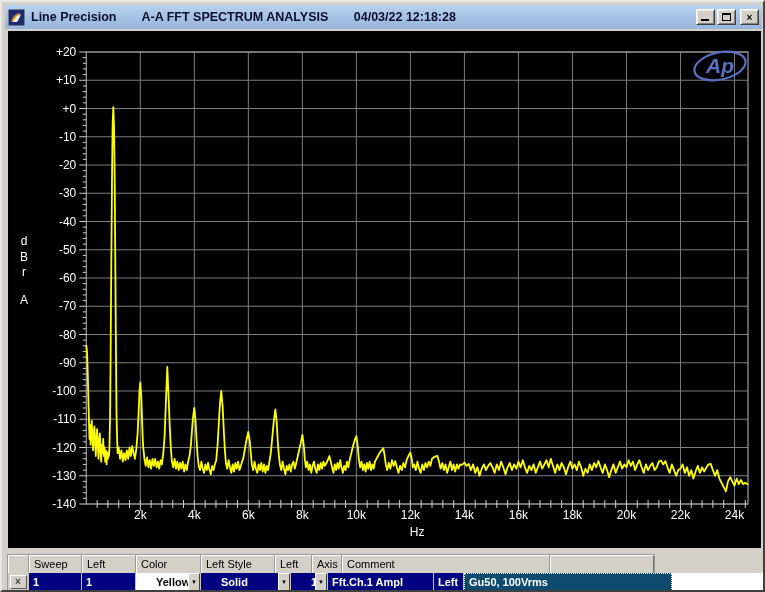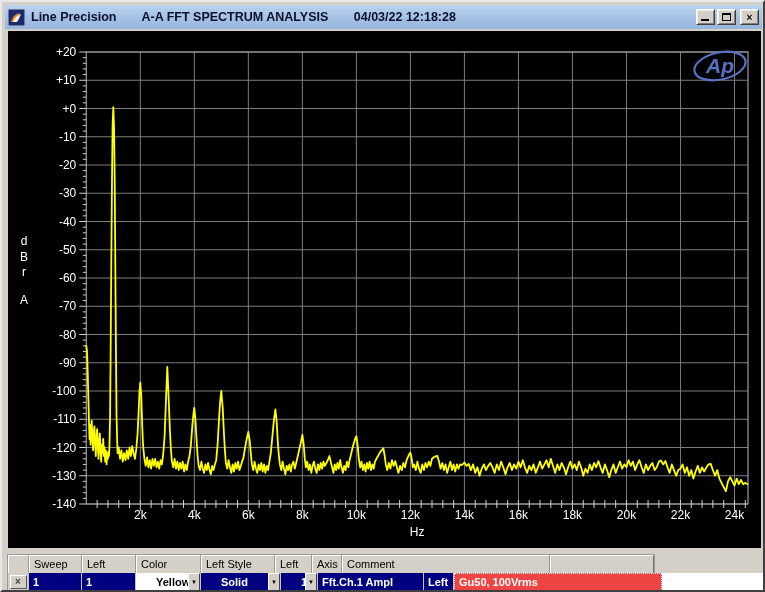--- a/index.html
+++ b/index.html
@@ -56,21 +56,21 @@
     font-size:10px; font-weight:bold; color:#444; line-height:11px; text-align:center;
   }
   .combo{ display:flex; width:100%; height:100%; align-items:stretch; }
   .combo .field{ flex:1 1 auto; display:flex; align-items:center; padding-left:20px; overflow:hidden; }
   .combo.white .field{ background:#fff; color:#000; }
   .combo .drop{
     flex:0 0 12px; background:#d4d0c8; border:1px solid; border-color:#fff #404040 #404040 #fff;
     display:flex; align-items:center; justify-content:center; font-size:6px; color:#000;
   }
   .td.comment-cell{
-    background:#ef4444; border:1px dotted #ffffff; padding-left:4px;
+    background:#0c4a6e; border:1px dotted #ffffff; padding-left:4px;
   }
   .td.empty{ background:#ffffff; border-right:1px solid #9a9a9a; }
   svg text{ font-family:"Liberation Sans", sans-serif; }
 </style>
 </head>
 <body>
 
 <div class="window">
 
   <div class="titlebar">
@@ -390,21 +390,21 @@
           <span class="del-btn">×</span>
         </div>
         <div class="td" style="width:53px">1</div>
         <div class="td" style="width:54px">1</div>
         <div class="td" style="width:65px; padding:0">
           <span class="combo white">
             <span class="field" style="font-weight:bold">Yellow</span>
             <span class="drop">▼</span>
           </span>
         </div>
-        <div class="td" style="width:80px; padding:0">
+        <div class="td" style="width:90px; padding:0">
           <span class="combo">
             <span class="field">Solid</span>
             <span class="drop">▼</span>
           </span>
         </div>
         <div class="td" style="width:37px; padding:0">
           <span class="combo">
             <span class="field">1</span>
             <span class="drop">▼</span>
           </span>

